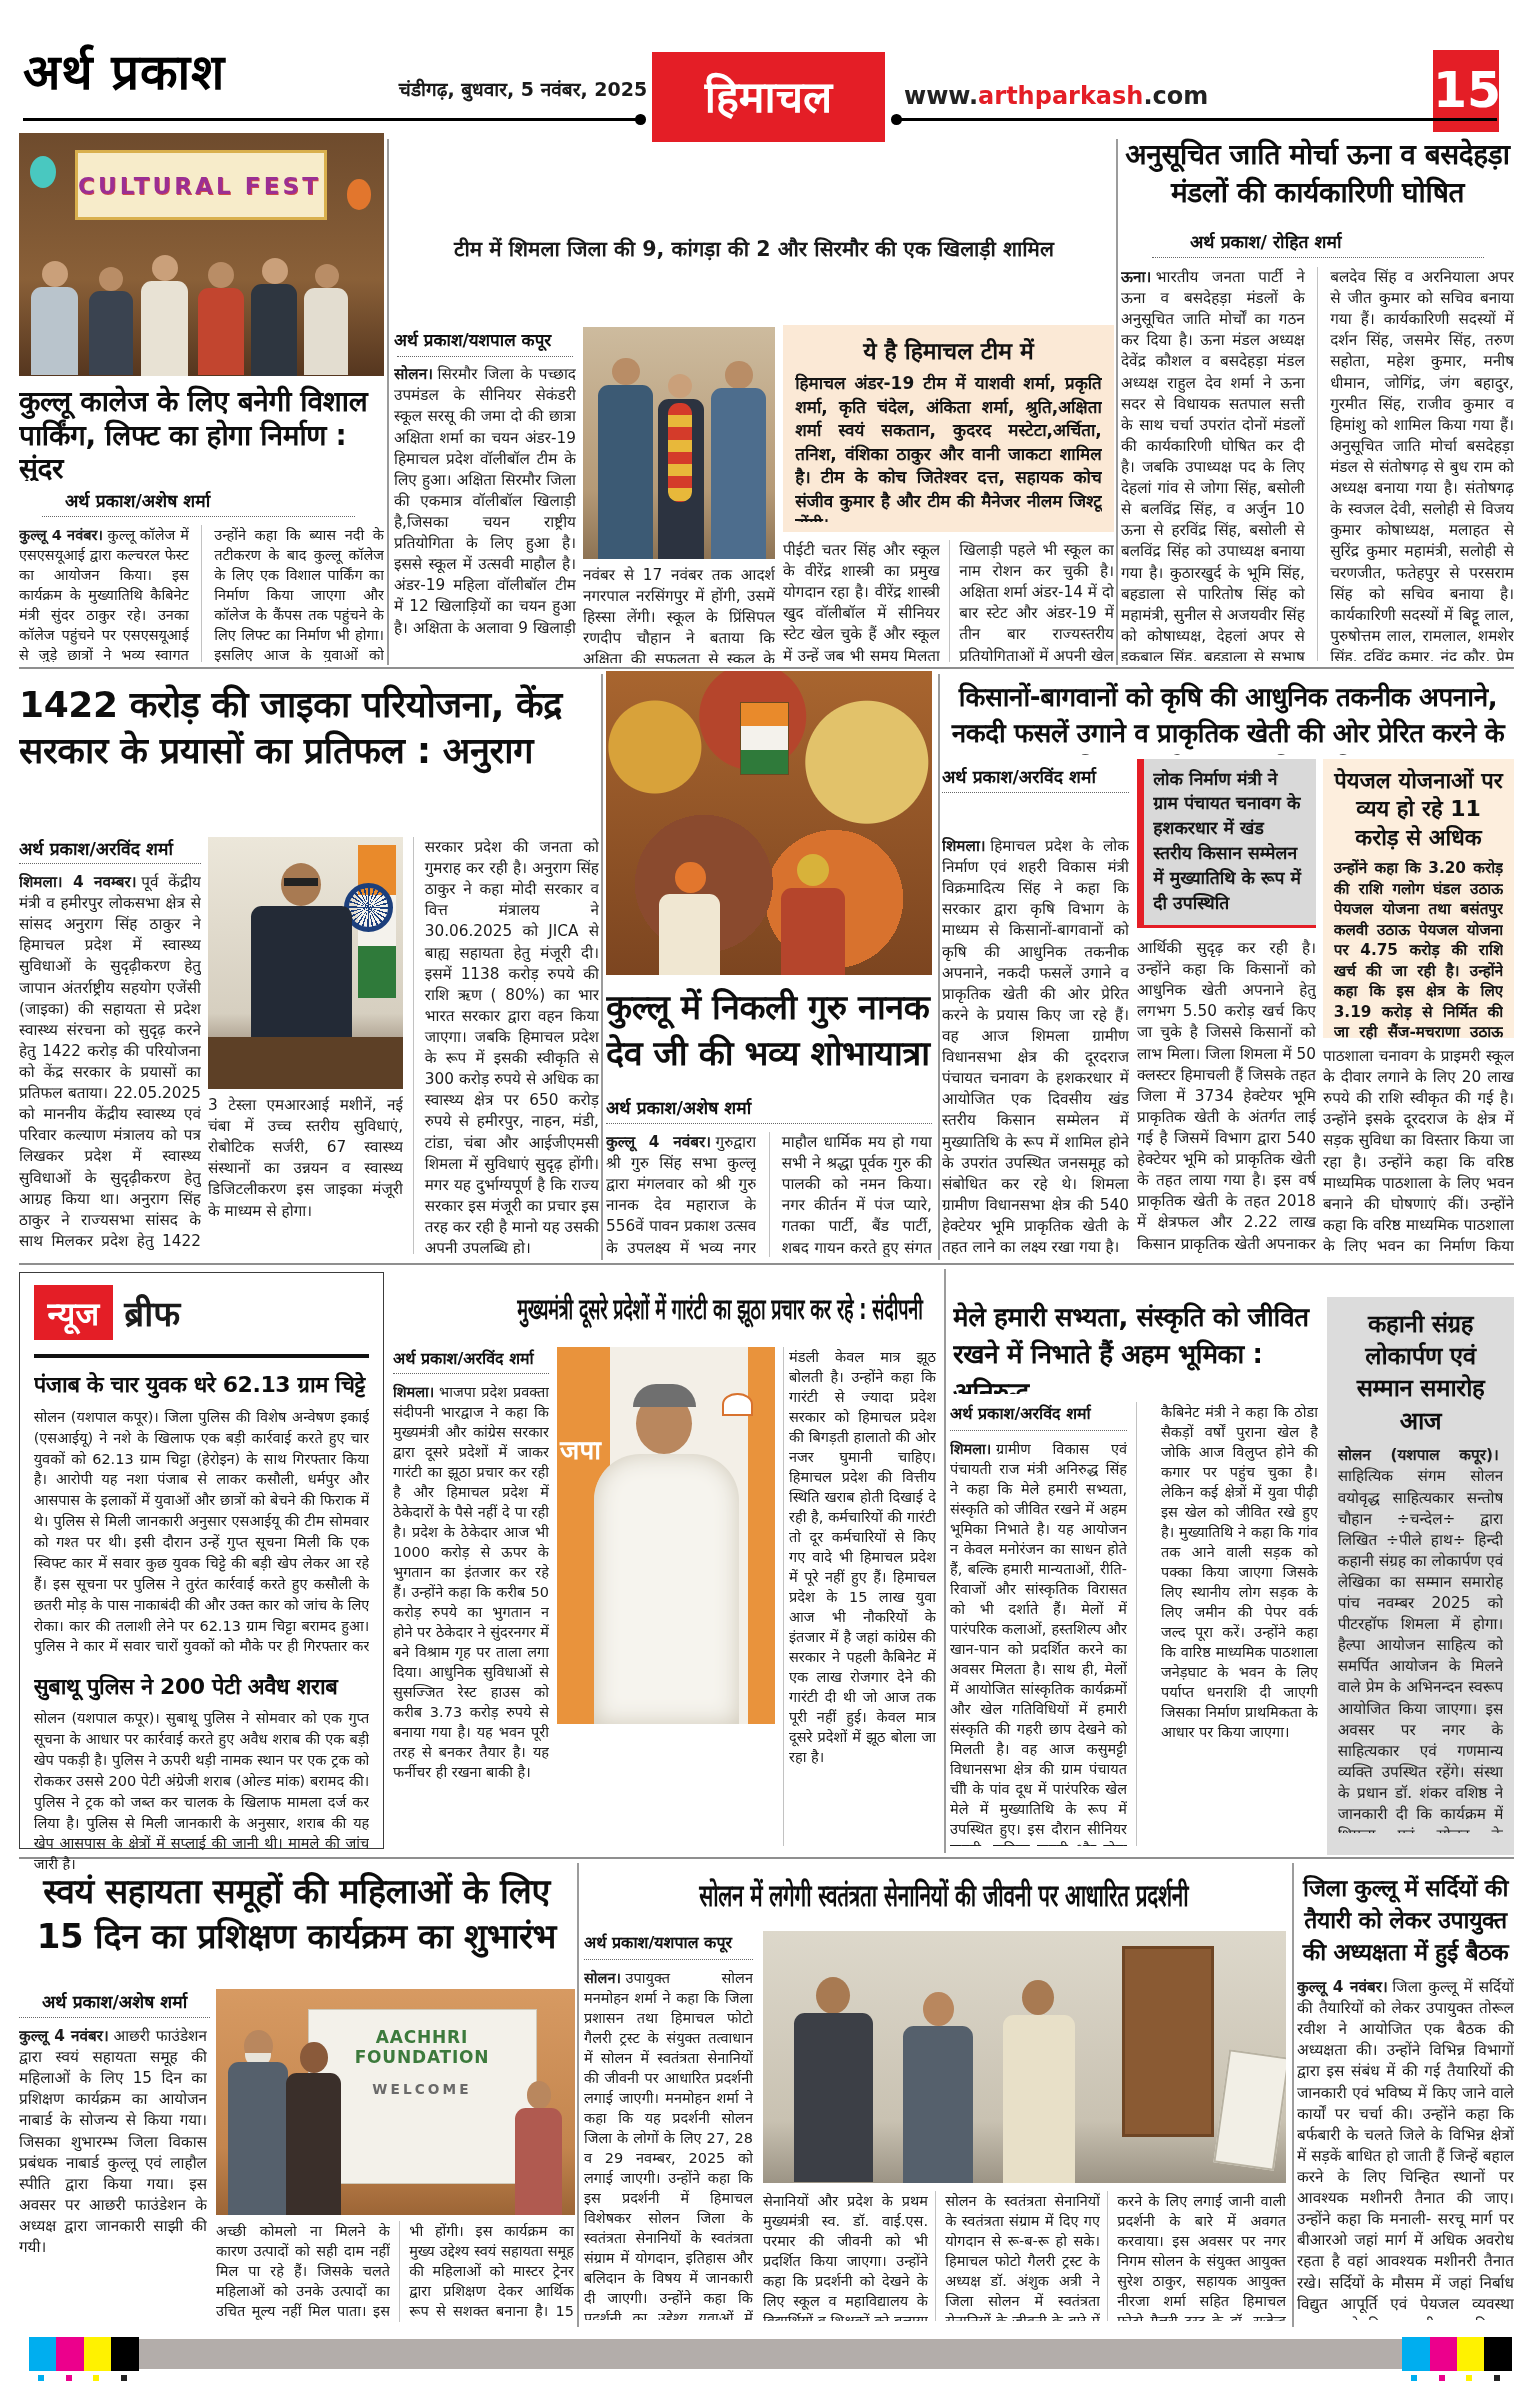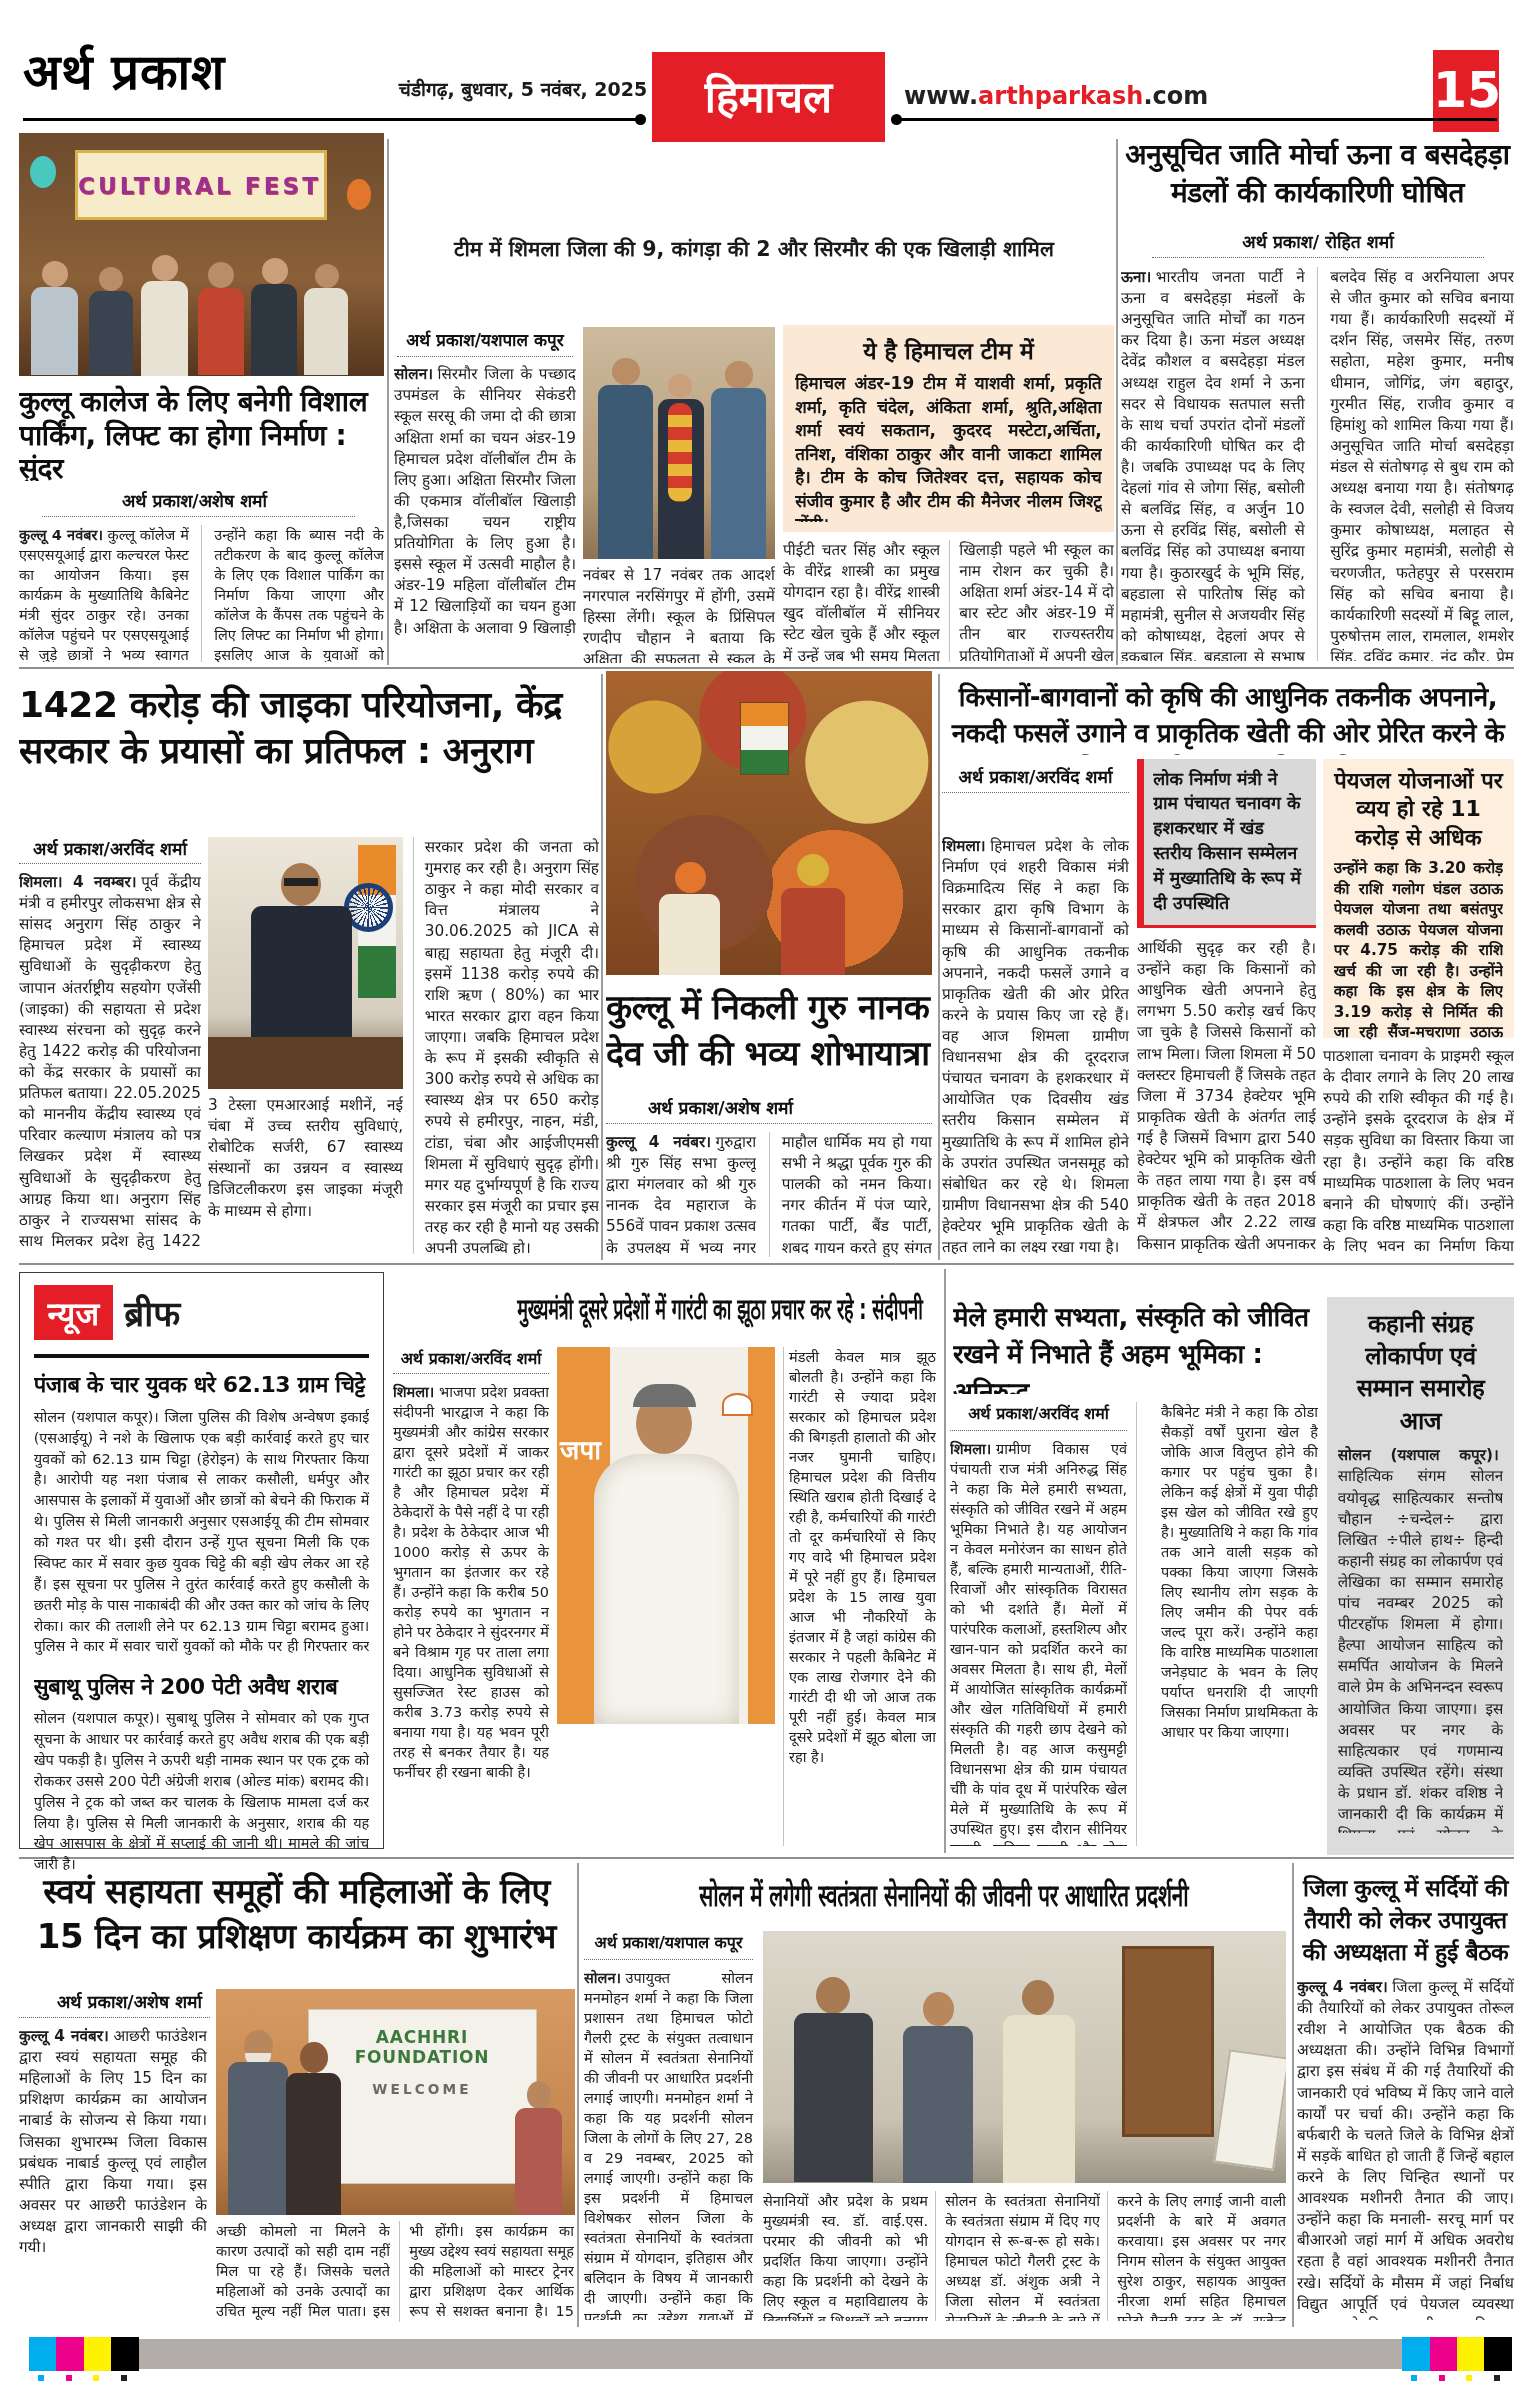--- a/index.html
+++ b/index.html
@@ -3,21 +3,21 @@
 <meta charset="utf-8">
 <style>
   html,body{margin:0;padding:0;background:#efefef;}
   *{box-sizing:border-box;}
   .page{position:relative;width:1527px;height:2401px;background:#ffffff;margin:0 auto;
         font-family:"DejaVu Sans","Liberation Sans",sans-serif;color:#1b1b1b;overflow:hidden;}
   .abs{position:absolute;}
   .sec{position:absolute;}
   .headline{font-weight:800;color:#0e0e0e;letter-spacing:-0.4px;overflow:hidden;}
   .center{text-align:center;}
-  .byline{font-weight:700;font-size:17.5px;text-align:center;color:#111;white-space:nowrap;overflow:hidden;}
+  .byline{font-weight:700;font-size:17.5px;color:#111;white-space:nowrap;overflow:hidden;}
   .dotrule{border-top:1.5px dotted #666;height:0;}
   .body-txt{font-size:15.3px;line-height:1.38;text-align:justify;overflow:hidden;color:#1c1c1c;}
   .lead{font-weight:800;margin-right:4.6px;}
   .cols2{display:flex;gap:12.2px;}
   .cols2 .c{flex:1;overflow:hidden;}
   .cols2 .c + .c{border-left:0.8px solid #c2c2c2;padding-left:12.2px;}
   .photo{position:absolute;overflow:hidden;background:#c9b9a5;}
   .vr{position:absolute;background:#9c9c9c;width:1.5px;}
   .hrule{position:absolute;background:#8f8f8f;height:1.5px;}
   .redbox{background:#e41e26;color:#fff;font-weight:800;text-align:center;}

